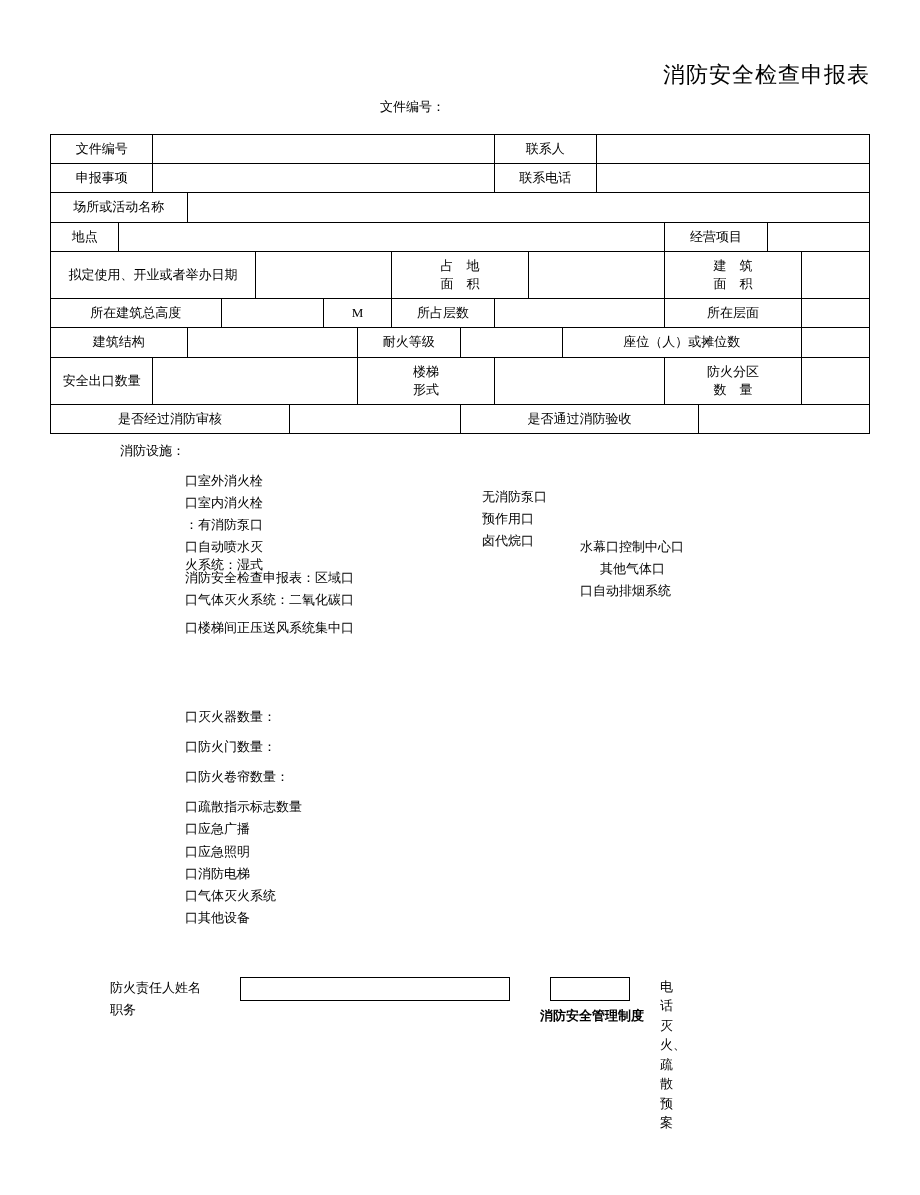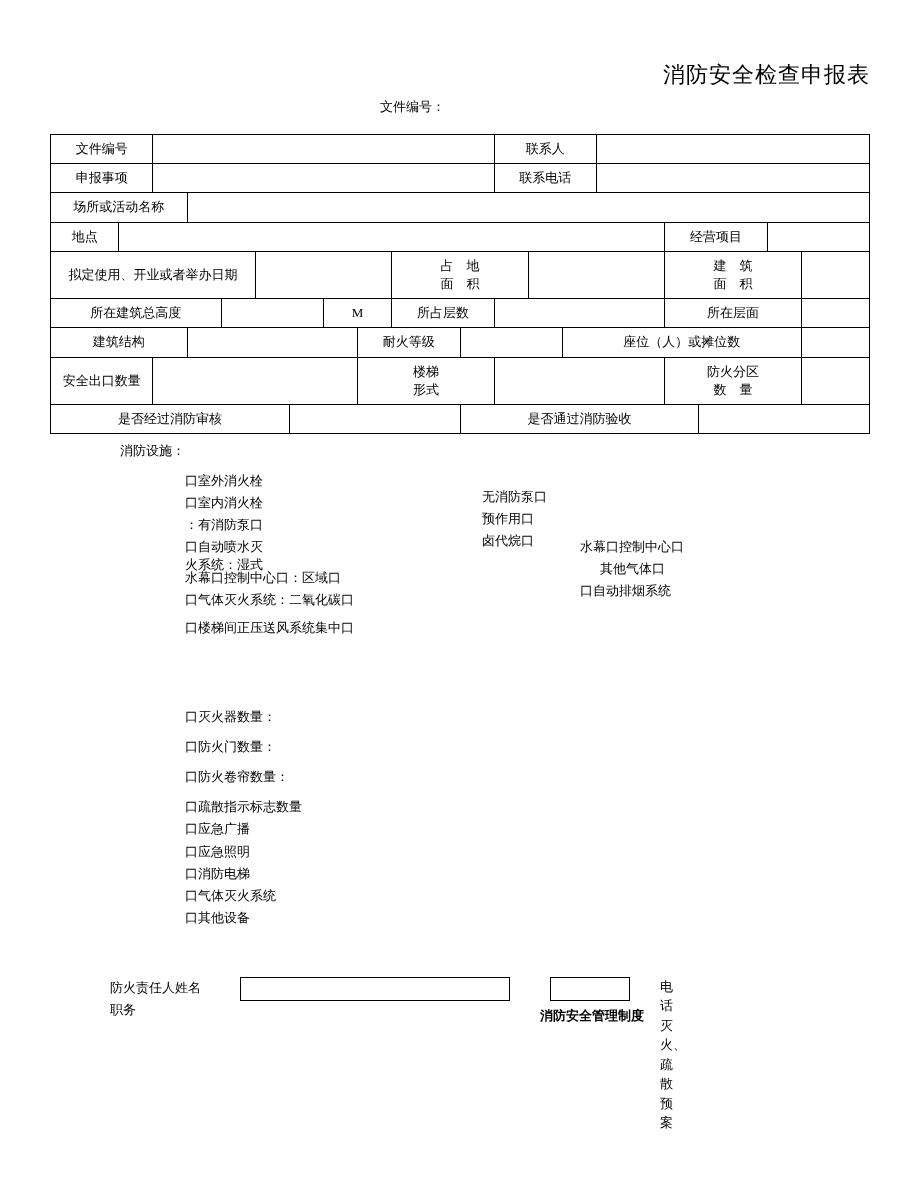--- a/index.html
+++ b/index.html
@@ -214,21 +214,21 @@
 
   <div class="section-label">消防设施：</div>
 
   <div class="facilities-area">
     <div class="col-a">
       <div>口室外消火栓</div>
       <div>口室内消火栓</div>
       <div>：有消防泵口</div>
       <div>口自动喷水灭</div>
       <div style="margin-top:-4px">火系统：湿式</div>
-      <div style="margin-top:-10px">水幕口控制中心口：区域口</div>
+      <div style="margin-top:-10px">消防安全检查申报表：区域口</div>
       <div>口气体灭火系统：二氧化碳口</div>
       <div style="margin-top:6px">口楼梯间正压送风系统集中口</div>
     </div>
     <div class="col-b">
       <div>无消防泵口</div>
       <div>预作用口</div>
       <div></div>
       <div>卤代烷口</div>
     </div>
     <div class="col-c">

